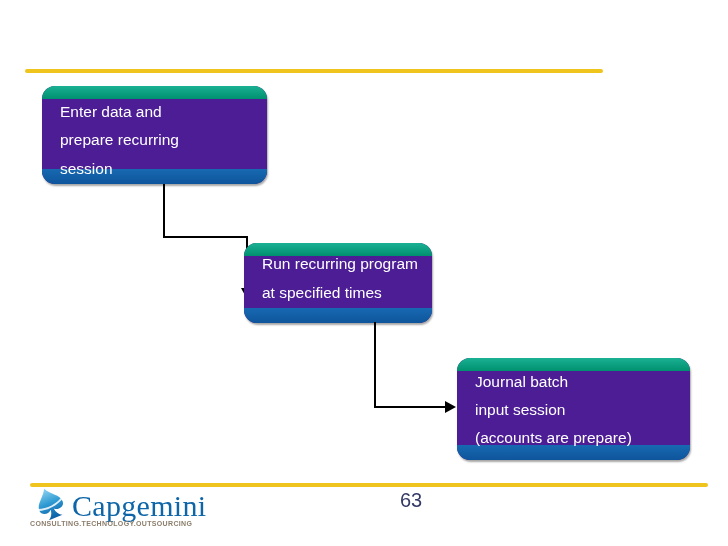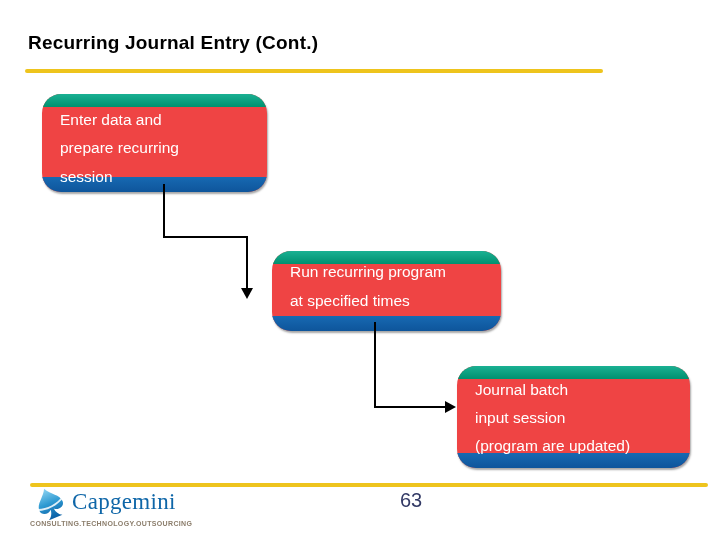--- a/index.html
+++ b/index.html
@@ -18,28 +18,27 @@
     left:28px;top:32px;
     font-size:19px;font-weight:bold;color:#000;
     letter-spacing:0.2px;
   }
   .rule{background:#eec41d;height:4px;border-radius:2px;}
   .rule-top{left:25px;top:69px;width:578px;}
   .rule-bottom{left:30px;top:483px;width:678px;}
 
   
   .flow-box{
-    border-radius:19px;
-    background:#ef4444;
+    border-radius:13px;
+    background:#4c1d95;
     box-shadow:1px 2px 2px rgba(0,0,0,0.35);
     overflow:hidden;
-    margin-top:8px;
   }
   .box1{left:42px;top:86px;width:225px;height:98px;}
-  .box2{left:272px;top:243px;width:229px;height:80px;text-decoration:underline;}
+  .box2{left:244px;top:243px;width:188px;height:80px;text-decoration:underline;}
   .box3{left:457px;top:358px;width:233px;height:102px;}
   .cap-top{
     position:absolute;left:0;top:0;right:0;height:13px;
     background:linear-gradient(#1ab193,#00906f);
   }
   .cap-bottom{
     position:absolute;left:0;bottom:0;right:0;height:15px;
     background:linear-gradient(#1769b2,#0e559b);
   }
   .box-line{
@@ -69,38 +68,37 @@
     border-top:6px solid transparent;
     border-bottom:6px solid transparent;
     border-left:11px solid #000;
   }
 
   
   .logo-spade{left:30px;top:487px;width:40px;height:33px;}
   .logo-text{
     left:72px;top:489px;
     font-family:"Liberation Serif", serif;
-    font-size:23px;color:#0e66a8;letter-spacing:0.3px;
+    font-size:30px;color:#0e66a8;letter-spacing:0.3px;
   }
   .logo-tagline{
     left:30px;top:520px;
     font-size:7px;color:#8b7d6b;letter-spacing:0.35px;
     font-weight:bold;
   }
   .page-number{
     left:396px;top:489px;width:30px;text-align:center;
     font-size:20px;color:#333a66;
   }
 </style>
 </head>
 <body>
 
 <div class="slide">
 
-  <div class="abs title">Recurring Journal Entry (Cont.)</div>
   <div class="abs rule rule-top"></div>
 
   <div class="abs flow-box box1">
     <div class="cap-top"></div>
     <div class="cap-bottom"></div>
     <div class="box-line b1l1">Enter data and</div>
     <div class="box-line b1l2">prepare recurring</div>
     <div class="box-line b1l3">session</div>
   </div>
 
@@ -118,21 +116,21 @@
 
   <div class="abs conn c2v1"></div>
   <div class="abs conn c2h1"></div>
   <div class="abs arrow-right"></div>
 
   <div class="abs flow-box box3">
     <div class="cap-top"></div>
     <div class="cap-bottom"></div>
     <div class="box-line b3l1">Journal batch</div>
     <div class="box-line b3l2">input session</div>
-    <div class="box-line b3l3">(program are updated)</div>
+    <div class="box-line b3l3">(accounts are prepare)</div>
   </div>
 
   <div class="abs rule rule-bottom"></div>
 
   <svg class="abs logo-spade" viewBox="0 0 100 100" xmlns="http://www.w3.org/2000/svg">
     <defs>
       <linearGradient id="spadeGrad" x1="0" y1="0" x2="0" y2="1">
         <stop offset="0" stop-color="#8ed4f2"></stop>
         <stop offset="0.5" stop-color="#2e9ad2"></stop>
         <stop offset="1" stop-color="#0a5fa5"></stop>

